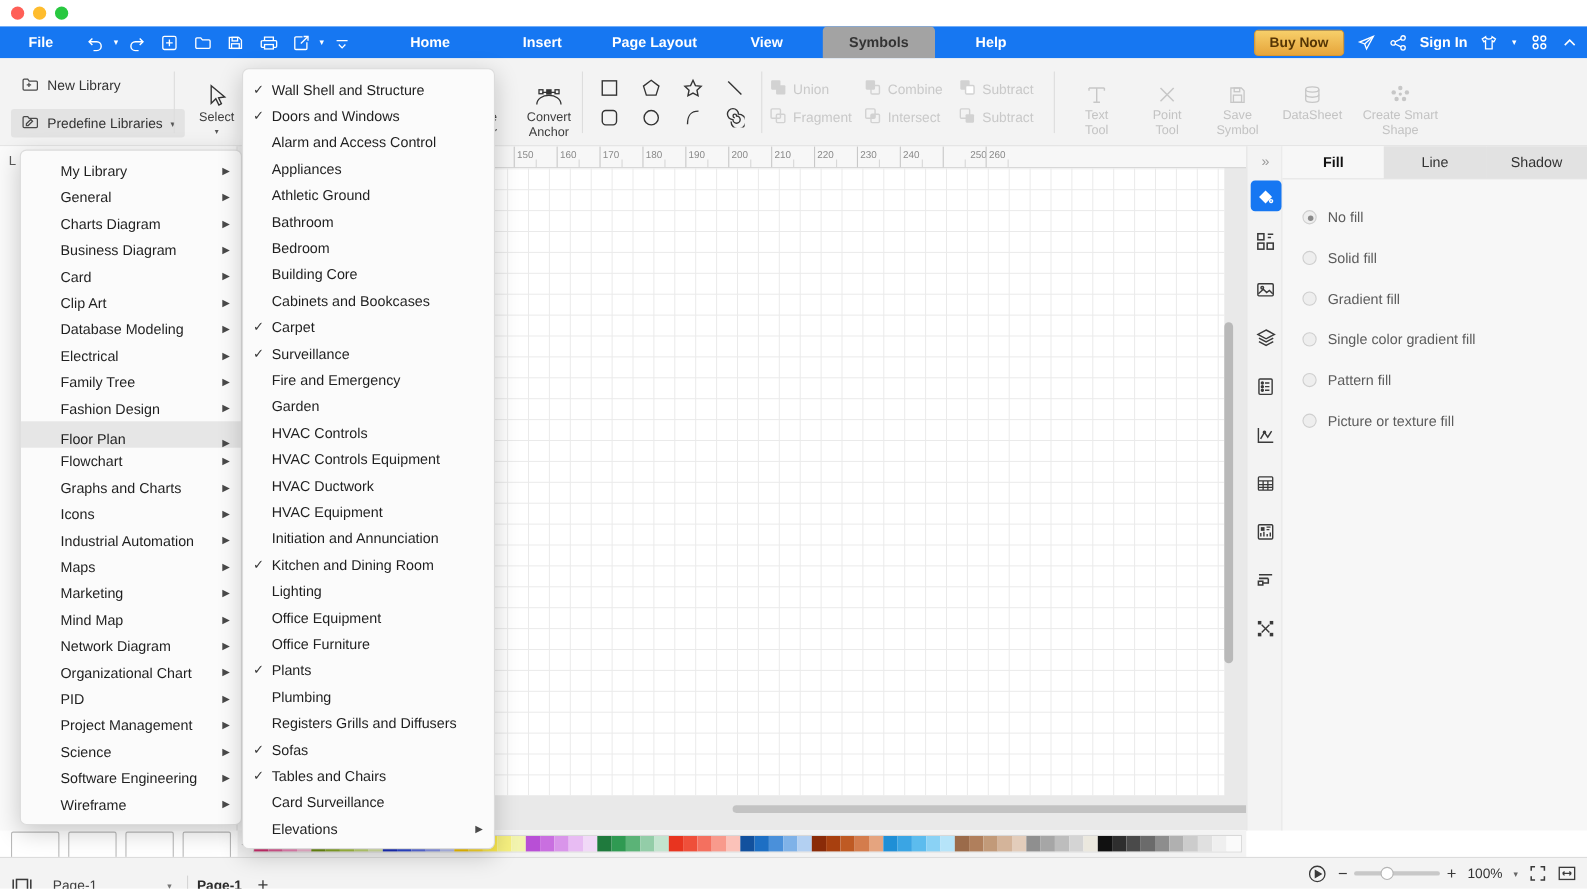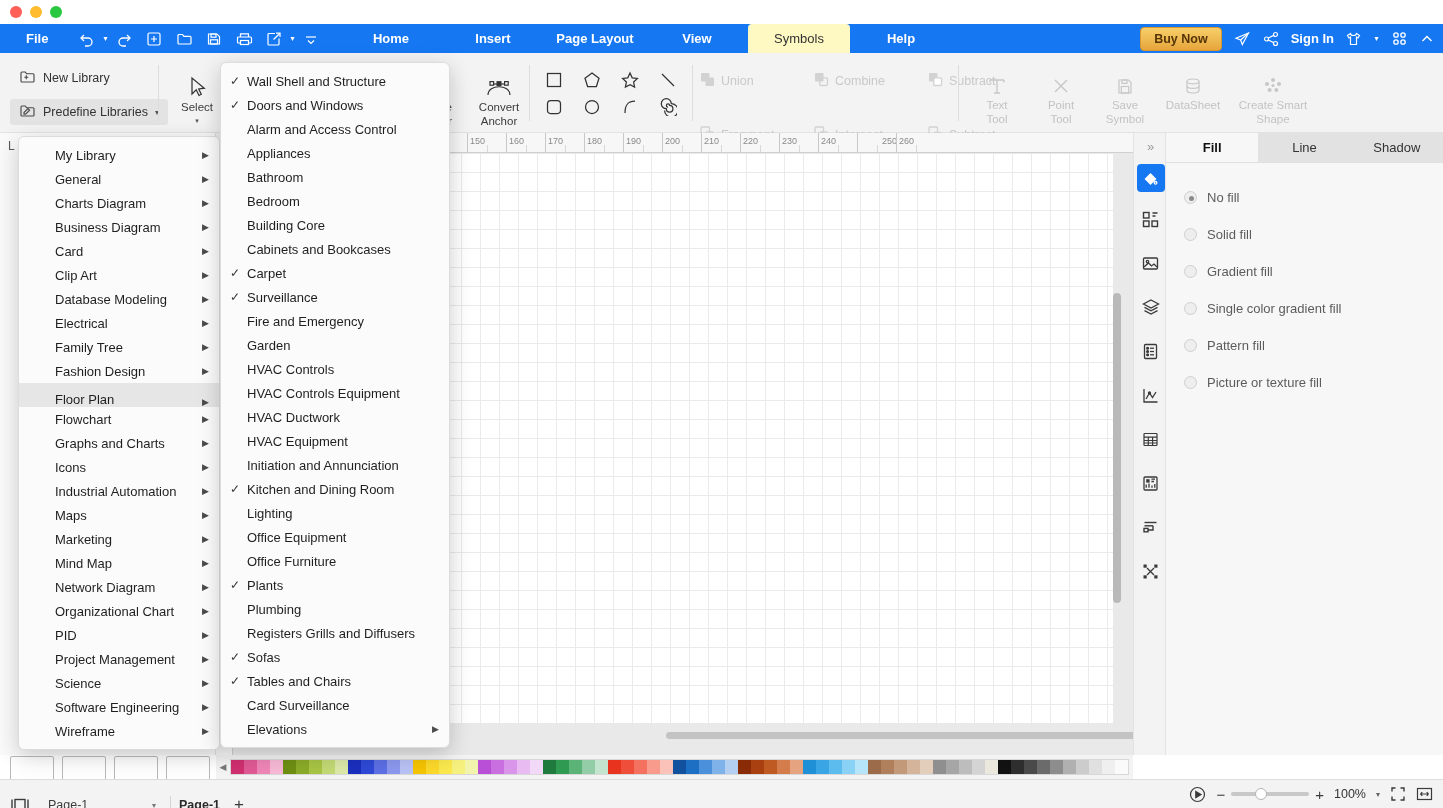--- a/index.html
+++ b/index.html
@@ -46,21 +46,21 @@
   .caretdown{
     width:7px; height:29px; display:flex; align-items:center; justify-content:center;
     color:#fff; font-size:8px;
   }
   .tabs{ position:absolute; top:0; left:340px; height:29px; display:flex; }
   .tab{
     height:29px; line-height:29px; padding:0 0; width:102px; text-align:center;
     color:#ffffff; font-size:13px; font-weight:bold; cursor:default;
   }
   .tab.active{
-    background:#fef9c3; color:#333333; font-weight:normal;
+    background:#a3a3a3; color:#333333; font-weight:bold;
     border-top-left-radius:4px; border-top-right-radius:4px;
   }
   .rb-right{ position:absolute; right:8px; top:0; height:29px; display:flex; align-items:center; gap:11px; }
   .buynow{
     background:linear-gradient(#f7cf6a,#e6a53b);
     color:#553505; font-weight:bold; font-size:12.5px;
     padding:4px 13px; border-radius:4px; border:1px solid #d9982f;
   }
   .rb-ico{ color:#fff; display:flex; align-items:center; justify-content:center; }
   .signin{ color:#fff; font-size:13px; font-weight:bold; }
@@ -82,21 +82,21 @@
   .bigbtn{
     width:62px; display:flex; flex-direction:column; align-items:center; gap:2px;
     font-size:11.5px; color:#3c3c3c; text-align:center; line-height:12px;
   }
   .bigbtn.dim{ color:#c3c3c3; }
   .bigbtn .glyph{ height:30px; display:flex; align-items:flex-end; }
 
   .shapegrid{ display:grid; grid-template-columns:repeat(4,38px); grid-template-rows:27px 27px; align-items:center; justify-items:center; }
   .shapegrid div{ display:flex; align-items:center; justify-content:center; }
 
-  .boolgrid{ display:grid; grid-template-columns:86px 86px 86px; grid-template-rows:26px 26px; align-items:center;gap:28px; }
+  .boolgrid{ display:grid; grid-template-columns:86px 86px 86px; grid-template-rows:26px 26px; align-items:center; }
   .boolitem{ display:flex; align-items:center; gap:6px; color:#c9c9c9; font-size:12.5px; }
 
   
   .leftpanel{
     position:absolute; left:0; top:133px; width:216px; height:622px;
     background:#fafafa; border-right:1px solid #e0e0e0;
   }
   .lib-label{ position:absolute; left:8px; top:6px; font-size:12px; color:#5b5b5b; }
 
   
@@ -1029,20 +1029,23 @@
       <span class="check">✓</span>
       <span>Doors and Windows</span>
     </div>
     <div class="mi">
       <span>Alarm and Access Control</span>
     </div>
     <div class="mi">
       <span>Appliances</span>
     </div>
     <div class="mi">
+      <span>Athletic Ground</span>
+    </div>
+    <div class="mi">
       <span>Bathroom</span>
     </div>
     <div class="mi">
       <span>Bedroom</span>
     </div>
     <div class="mi">
       <span>Building Core</span>
     </div>
     <div class="mi">
       <span>Cabinets and Bookcases</span>

